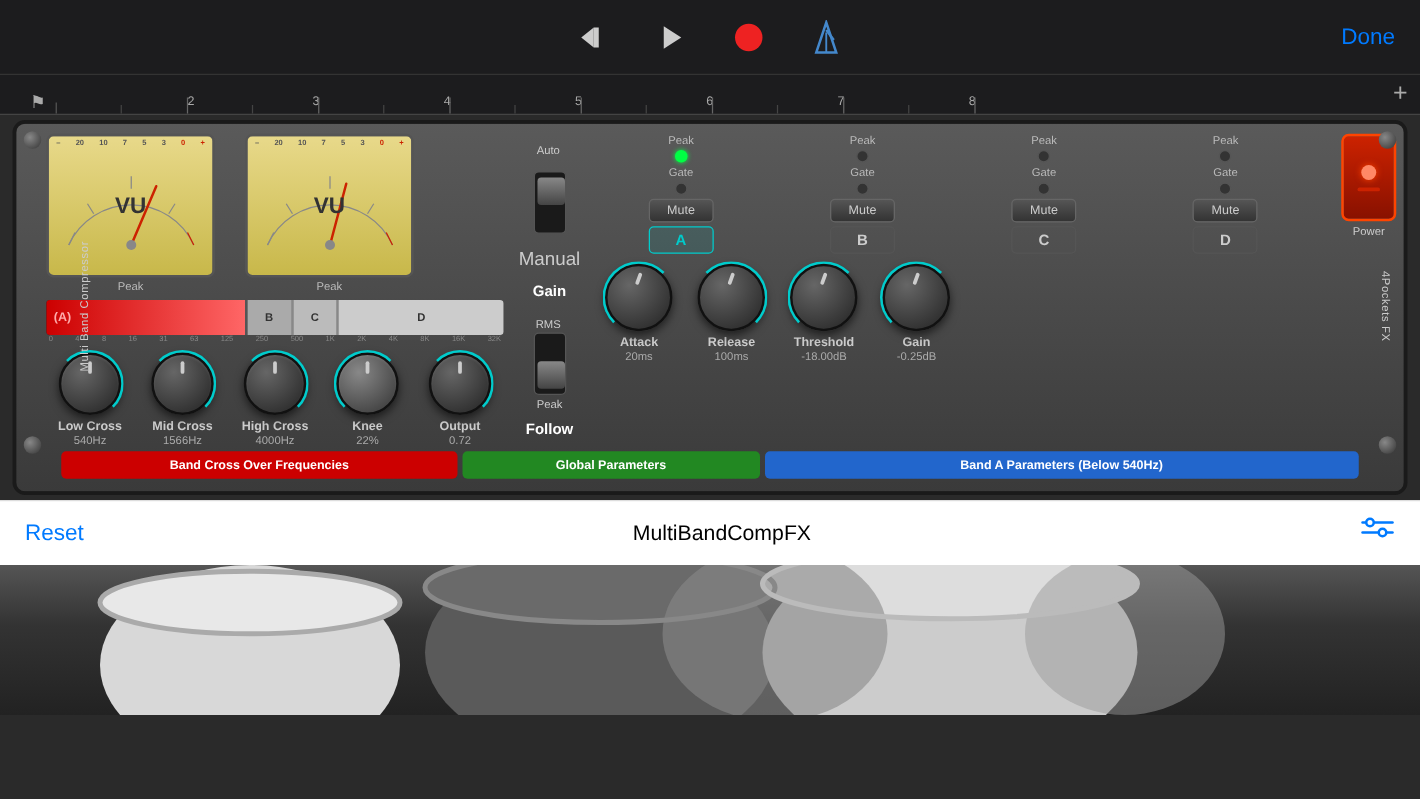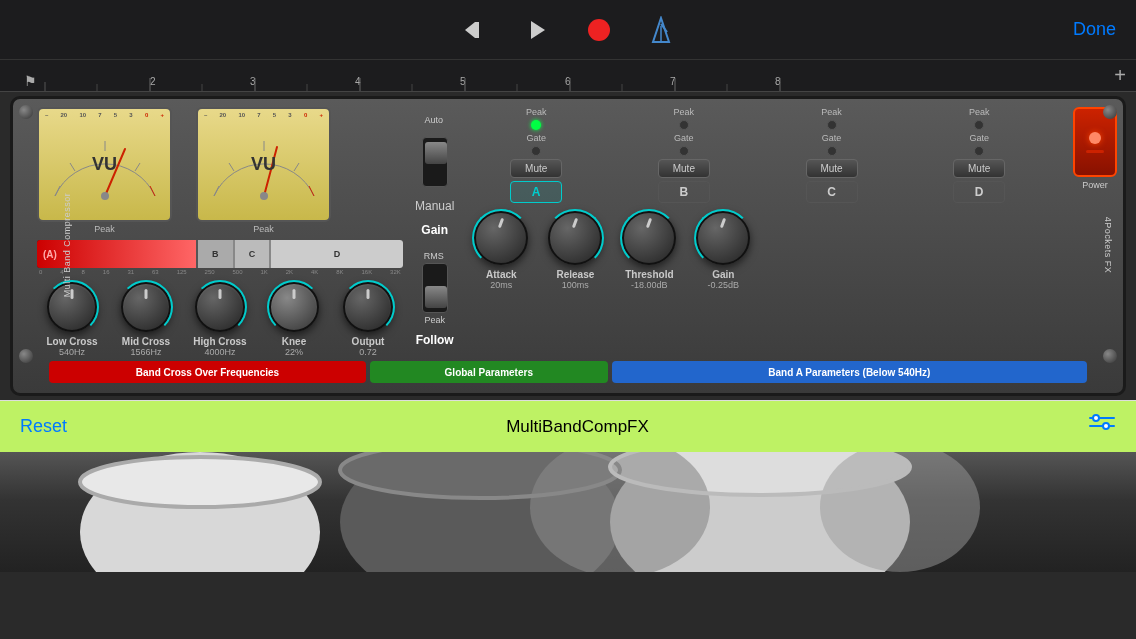--- a/index.html
+++ b/index.html
@@ -234,21 +234,21 @@
       align-items: center;
       justify-content: center;
       color: #fff;
       font-size: 10px;
       font-weight: bold;
       flex: 3;
     }
 
     
     .bottom-toolbar {
-      background: #bef264;
+      background: #ffffff;
       height: 52px;
       display: flex;
       align-items: center;
       justify-content: space-between;
       padding: 0 20px;
       border-top: 1px solid #ddd;
     }
     .reset-btn {
       color: #007AFF;
       font-size: 18px;
@@ -539,21 +539,21 @@
 
     <div style="display:flex; flex-direction:column; gap:8px; padding-top:8px; align-items:center; margin:0 4px;">
 
       <div style="display:flex; flex-direction:column; align-items:center; gap:12px;">
         <div style="font-size:9px; color:#ccc; text-align:right; margin-right:2px;">Auto</div>
         <div style="display:flex; align-items:center; gap:4px;">
           <div style="width:26px; height:50px; background:#1a1a1a; border-radius:4px; border:1px solid #555; position:relative; cursor:pointer;">
             <div style="width:22px; height:22px; background:linear-gradient(180deg,#888,#444); border-radius:3px; margin:2px; position:absolute; top:2px;"></div>
           </div>
         </div>
-        <div style="font-size:12px; color:#ccc;">Manual</div>
+        <div style="font-size:15px; color:#ccc;">Manual</div>
       </div>
       <div style="font-size:12px; color:#fff; font-weight:bold; margin-top:2px;">Gain</div>
 
       <div style="display:flex; flex-direction:column; align-items:center; gap:2px; margin-top:6px;">
         <div style="font-size:9px; color:#ccc; margin-right:2px;">RMS</div>
         <div style="display:flex; align-items:center; gap:4px;">
           <div style="width:26px; height:50px; background:#1a1a1a; border-radius:4px; border:1px solid #555; position:relative; cursor:pointer;">
             <div style="width:22px; height:22px; background:linear-gradient(180deg,#888,#444); border-radius:3px; margin:2px; position:absolute; bottom:2px;"></div>
           </div>
         </div>

